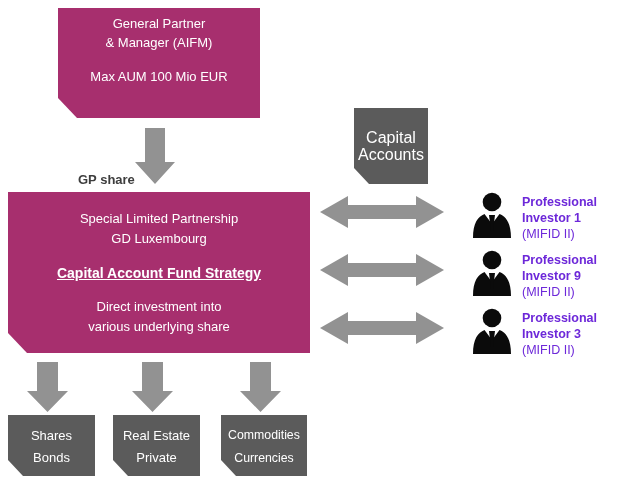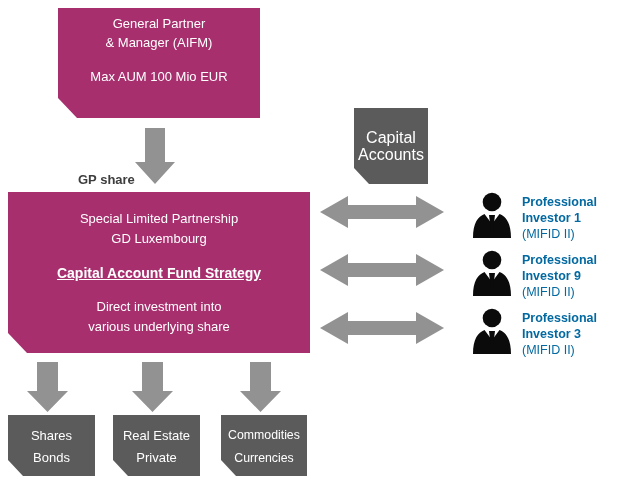--- a/index.html
+++ b/index.html
@@ -27,21 +27,21 @@
   .main-box{left:8px;top:192px;width:302px;height:161px;font-size:13px;line-height:20px;padding-top:17px;}
   .main-box .strategy{font-size:14px;font-weight:bold;text-decoration:underline;margin:14px 0;}
   .main-box .desc{line-height:20px;}
 
   .ca-box{left:354px;top:108px;width:74px;height:76px;font-size:16px;line-height:17px;
     display:flex;flex-direction:column;justify-content:center;}
 
   .inv-row{position:absolute;left:320px;width:307px;height:48px;}
   .dbl-arrow{position:absolute;left:0;top:2px;}
   .person{position:absolute;left:148px;top:0;}
-  .inv-text{position:absolute;left:202px;top:2px;font-size:12.5px;line-height:16px;color:#0369a1;}
+  .inv-text{position:absolute;left:202px;top:2px;font-size:12.5px;line-height:16px;color:#6d28d9;}
   .inv-text .name{font-weight:bold;}
 
   .asset-box{top:415px;width:87px;height:61px;font-size:13px;
     display:flex;flex-direction:column;justify-content:space-between;
     padding:13px 2px 11px 2px;}
   .asset-box.narrow{font-size:12.3px;}
 </style>
 </head>
 <body>
 

